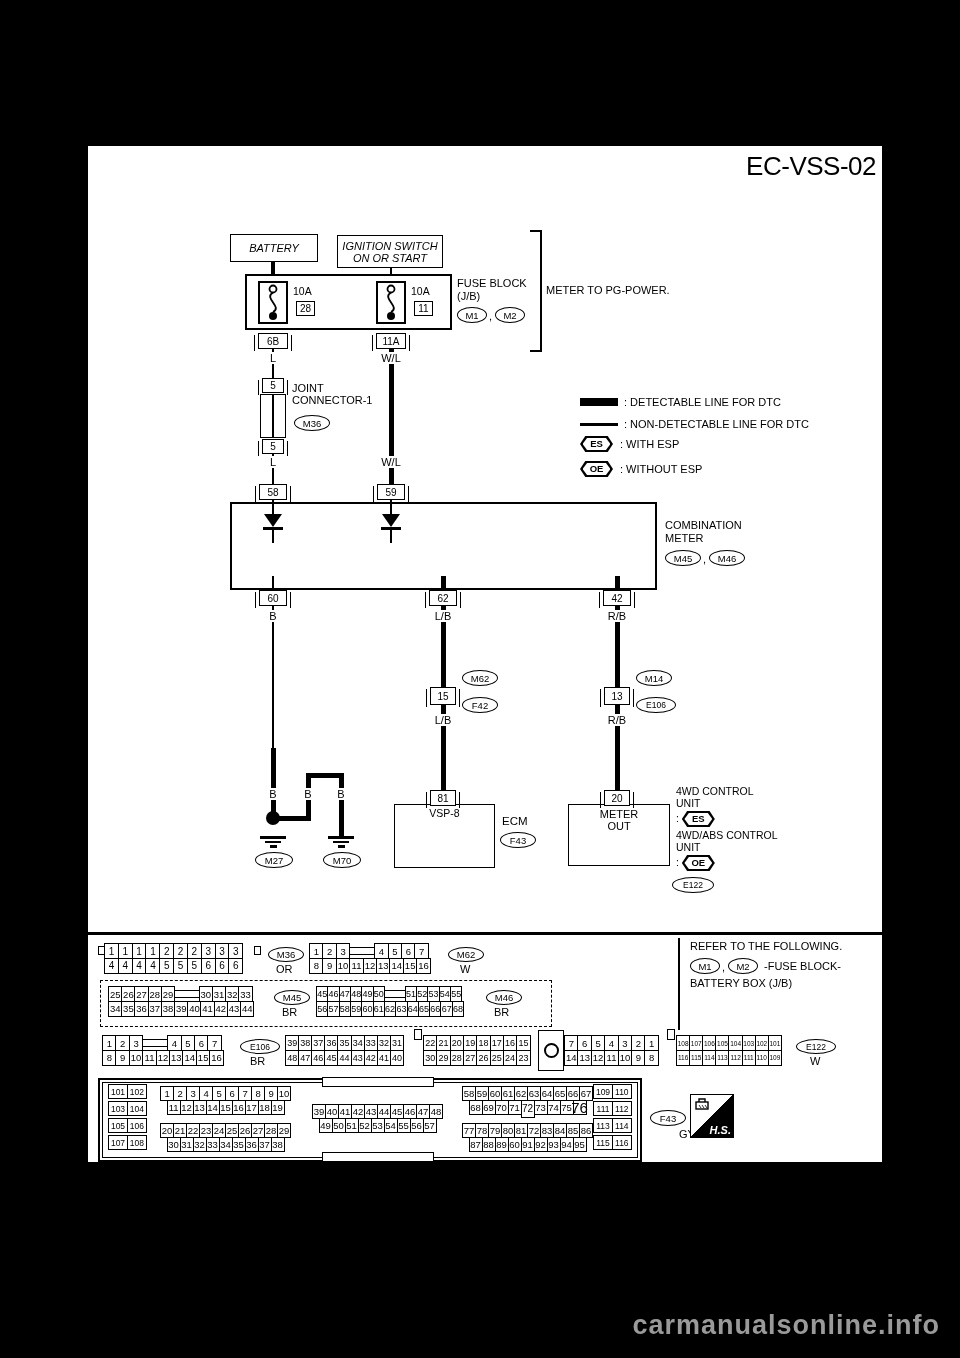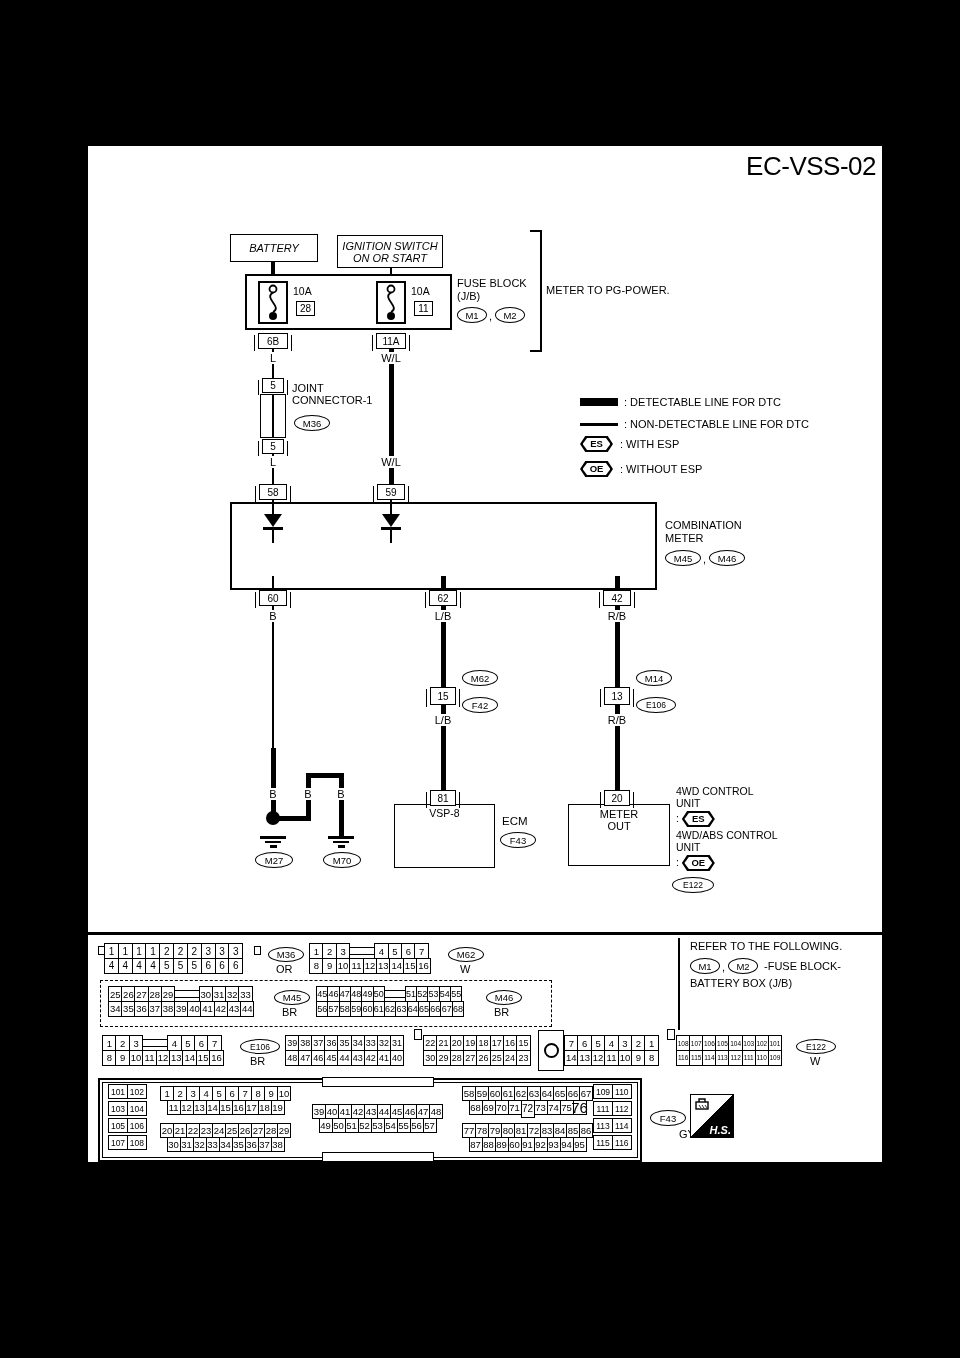--- a/index.html
+++ b/index.html
@@ -642,13 +642,14 @@
   <div class="abs" style="left:590px;top:792px;width:1.6px;height:92px;background:#000;"></div>
   <div class="abs t11" style="left:602px;top:794px;">REFER TO THE FOLLOWING.</div>
   <div class="oval" style="left:602px;top:812px;width:30px;height:16px;">M1</div>
   <div class="abs t11" style="left:634px;top:815px;">,</div>
   <div class="oval" style="left:640px;top:812px;width:30px;height:16px;">M2</div>
   <div class="abs t11" style="left:676px;top:814px;">-FUSE BLOCK-</div>
   <div class="abs t11" style="left:602px;top:831px;">BATTERY BOX (J/B)</div>
 
  </div>
 
+ <div class="watermark" style="right:20px;top:1310px;">carmanualsonline.info</div>
 </div>
 
 </body></html>

